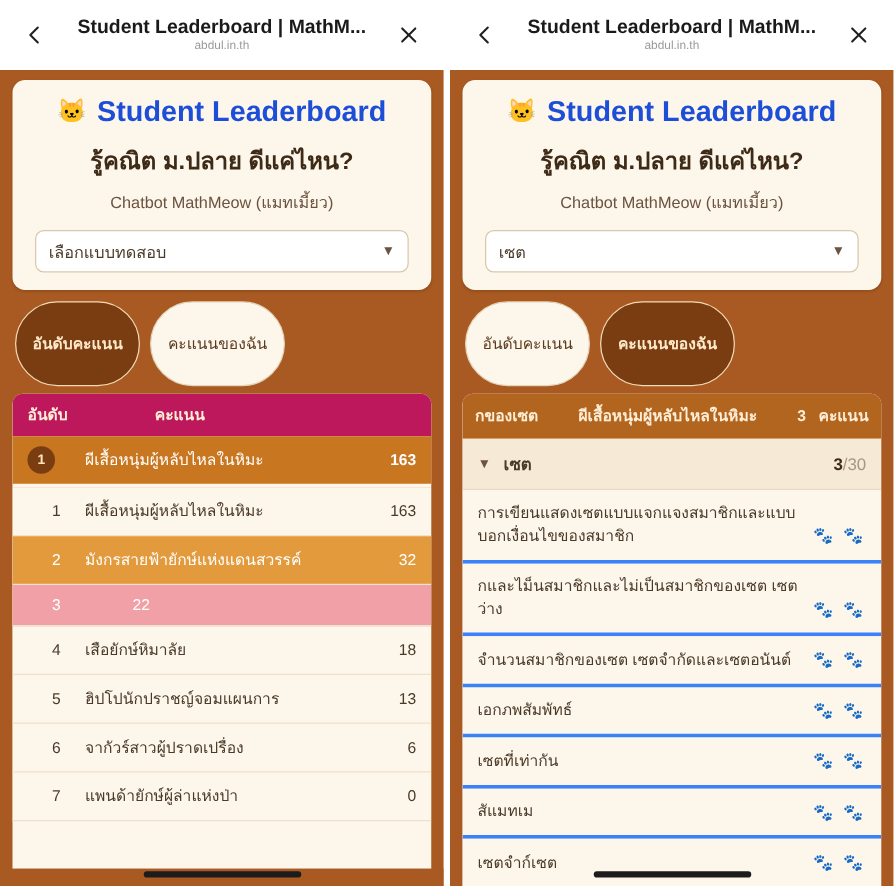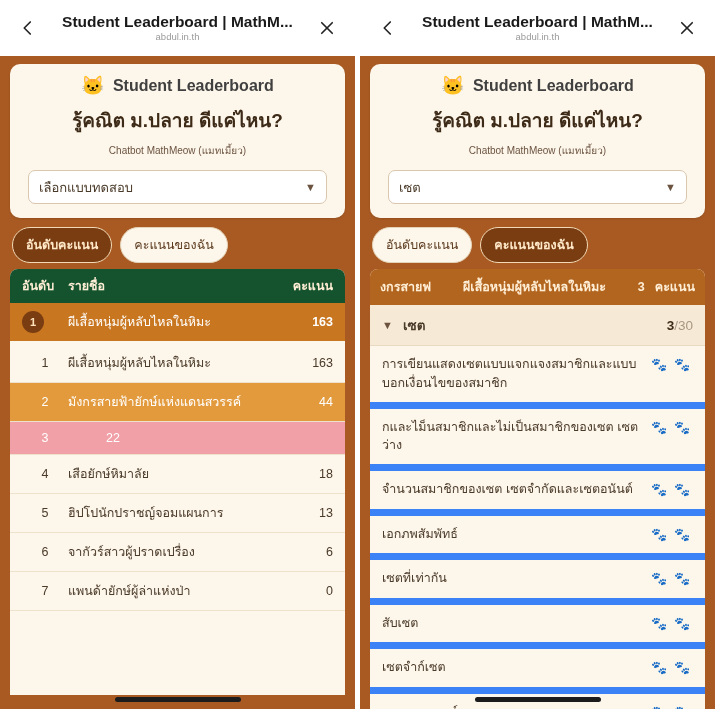--- a/index.html
+++ b/index.html
@@ -91,32 +91,32 @@
     display: flex;
     align-items: center;
     justify-content: center;
     gap: 8px;
   }
   .cat-emoji {
     font-size: 19px;
     line-height: 1;
   }
   .brandname {
-    font-size: 16px;
-    font-weight: bold;
-    color: #404040;
+    font-size: 23px;
+    font-weight: bold;
+    color: #1d4ed8;
   }
   .headline {
     font-size: 19px;
     font-weight: bold;
     color: #3d2a17;
     margin-top: 10px;
   }
   .byline {
-    font-size: 10px;
+    font-size: 13px;
     color: #6b5340;
     margin-top: 8px;
   }
   .select-box {
     margin: 12px 8px 0 8px;
     background: #ffffff;
     border: 1px solid #d9c7ae;
     border-radius: 7px;
     height: 34px;
     display: flex;
@@ -137,21 +137,21 @@
   }
 
   
   .tabs {
     display: flex;
     gap: 8px;
     padding: 9px 12px 6px 12px;
   }
   .tab {
     border-radius: 999px;
-    padding: 7px 13px;
+    padding: 23px 13px;
     font-size: 12.5px;
     cursor: pointer;
     white-space: nowrap;
   }
   .tab.active {
     background: #7a3d12;
     color: #ffe9c9;
     border: 1px solid #f3d9b5;
     font-weight: bold;
   }
@@ -165,27 +165,28 @@
   .panel {
     margin: 0 10px;
     background: #fdf6ea;
     border-radius: 8px 8px 0 0;
     flex: 1 1 auto;
     overflow: hidden;
     display: flex;
     flex-direction: column;
   }
   .panel-head {
-    background: #14532d;
+    background: #be185d;
     color: #ffeed6;
     display: flex;
     align-items: flex-end;
     padding: 7px 12px;
     font-size: 12.5px;
     font-weight: bold;
+    gap: 44px;
   }
   .ph-rank { width: 46px; flex: 0 0 46px; text-align: left; }
   .ph-name { flex: 1 1 auto; text-align: left; }
   .ph-score { width: 52px; flex: 0 0 52px; text-align: right; }
 
   .hl-row {
     display: flex;
     align-items: center;
     background: #c8761f;
     color: #fff;
@@ -249,26 +250,26 @@
     border-bottom: 1px solid #e8d9c0;
     font-weight: bold;
   }
   .group-caret { margin-right: 10px; font-size: 11px; color: #6b5340; }
   .group-name { flex: 1 1 auto; }
   .group-score { font-weight: bold; color: #3d2a17; }
   .group-score .den { color: #a89780; font-weight: normal; }
 
   .item-row {
     display: flex;
-    align-items: flex-start;
+    align-items: flex-end;
     background: #fdf6ea;
     padding: 9px 12px;
     font-size: 12.5px;
     color: #4a3a29;
-    border-bottom: 7px solid #3b82f6;
+    border-bottom: 3px solid #3b82f6;
     line-height: 1.5;
   }
   .item-name { flex: 1 1 auto; padding-right: 8px; }
   .paws { flex: 0 0 auto; letter-spacing: 2px; font-size: 13px; }
 
   
   .home-bar {
     position: absolute;
     bottom: 7px;
     left: 50%;
@@ -321,40 +322,39 @@
       </div>
 
       <div class="tabs">
         <div class="tab active">อันดับคะแนน</div>
         <div class="tab inactive">คะแนนของฉัน</div>
       </div>
 
       <div class="panel">
         <div class="panel-head">
           <div class="ph-rank">อันดับ</div>
-          <div class="ph-name">รายชื่อ</div>
           <div class="ph-score">คะแนน</div>
         </div>
 
         <div class="hl-row">
           <div class="medal">1</div>
           <div class="hl-name">ผีเสื้อหนุ่มผู้หลับไหลในหิมะ</div>
           <div class="hl-score">163</div>
         </div>
 
         <div class="rows">
           <div class="row">
             <div class="r-rank">1</div>
             <div class="r-name">ผีเสื้อหนุ่มผู้หลับไหลในหิมะ</div>
             <div class="r-score">163</div>
           </div>
           <div class="row gold">
             <div class="r-rank">2</div>
             <div class="r-name">มังกรสายฟ้ายักษ์แห่งแดนสวรรค์</div>
-            <div class="r-score">44</div>
+            <div class="r-score">32</div>
           </div>
           <div class="row pink">
             <div class="r-rank">3</div>
             <div class="r-score">22</div>
           </div>
           <div class="row">
             <div class="r-rank">4</div>
             <div class="r-name">เสือยักษ์หิมาลัย</div>
             <div class="r-score">18</div>
           </div>
@@ -416,21 +416,21 @@
         </div>
       </div>
 
       <div class="tabs">
         <div class="tab inactive">อันดับคะแนน</div>
         <div class="tab active">คะแนนของฉัน</div>
       </div>
 
       <div class="panel">
         <div class="panel2-head">
-          <span class="p2h-left">งกรสายฟ</span>
+          <span class="p2h-left">กของเซต</span>
           <span class="p2h-mid">ผีเสื้อหนุ่มผู้หลับไหลในหิมะ</span>
           <span class="p2h-right">3</span>
           <span class="p2h-right">คะแนน</span>
         </div>
 
         <div class="group-row">
           <span class="group-caret">▼</span>
           <span class="group-name">เซต</span>
           <span class="group-score"><span>3</span><span class="den">/30</span></span>
         </div>
@@ -449,21 +449,21 @@
         </div>
         <div class="item-row">
           <span class="item-name">เอกภพสัมพัทธ์</span>
           <span class="paws">🐾 🐾</span>
         </div>
         <div class="item-row">
           <span class="item-name">เซตที่เท่ากัน</span>
           <span class="paws">🐾 🐾</span>
         </div>
         <div class="item-row">
-          <span class="item-name">สับเซต</span>
+          <span class="item-name">สัแมทเม</span>
           <span class="paws">🐾 🐾</span>
         </div>
         <div class="item-row">
           <span class="item-name">เซตจำก์เซต</span>
           <span class="paws">🐾 🐾</span>
         </div>
         <div class="item-row">
           <span class="item-name">แผนภาพเวนน์</span>
           <span class="paws">🐾 🐾</span>
         </div>

